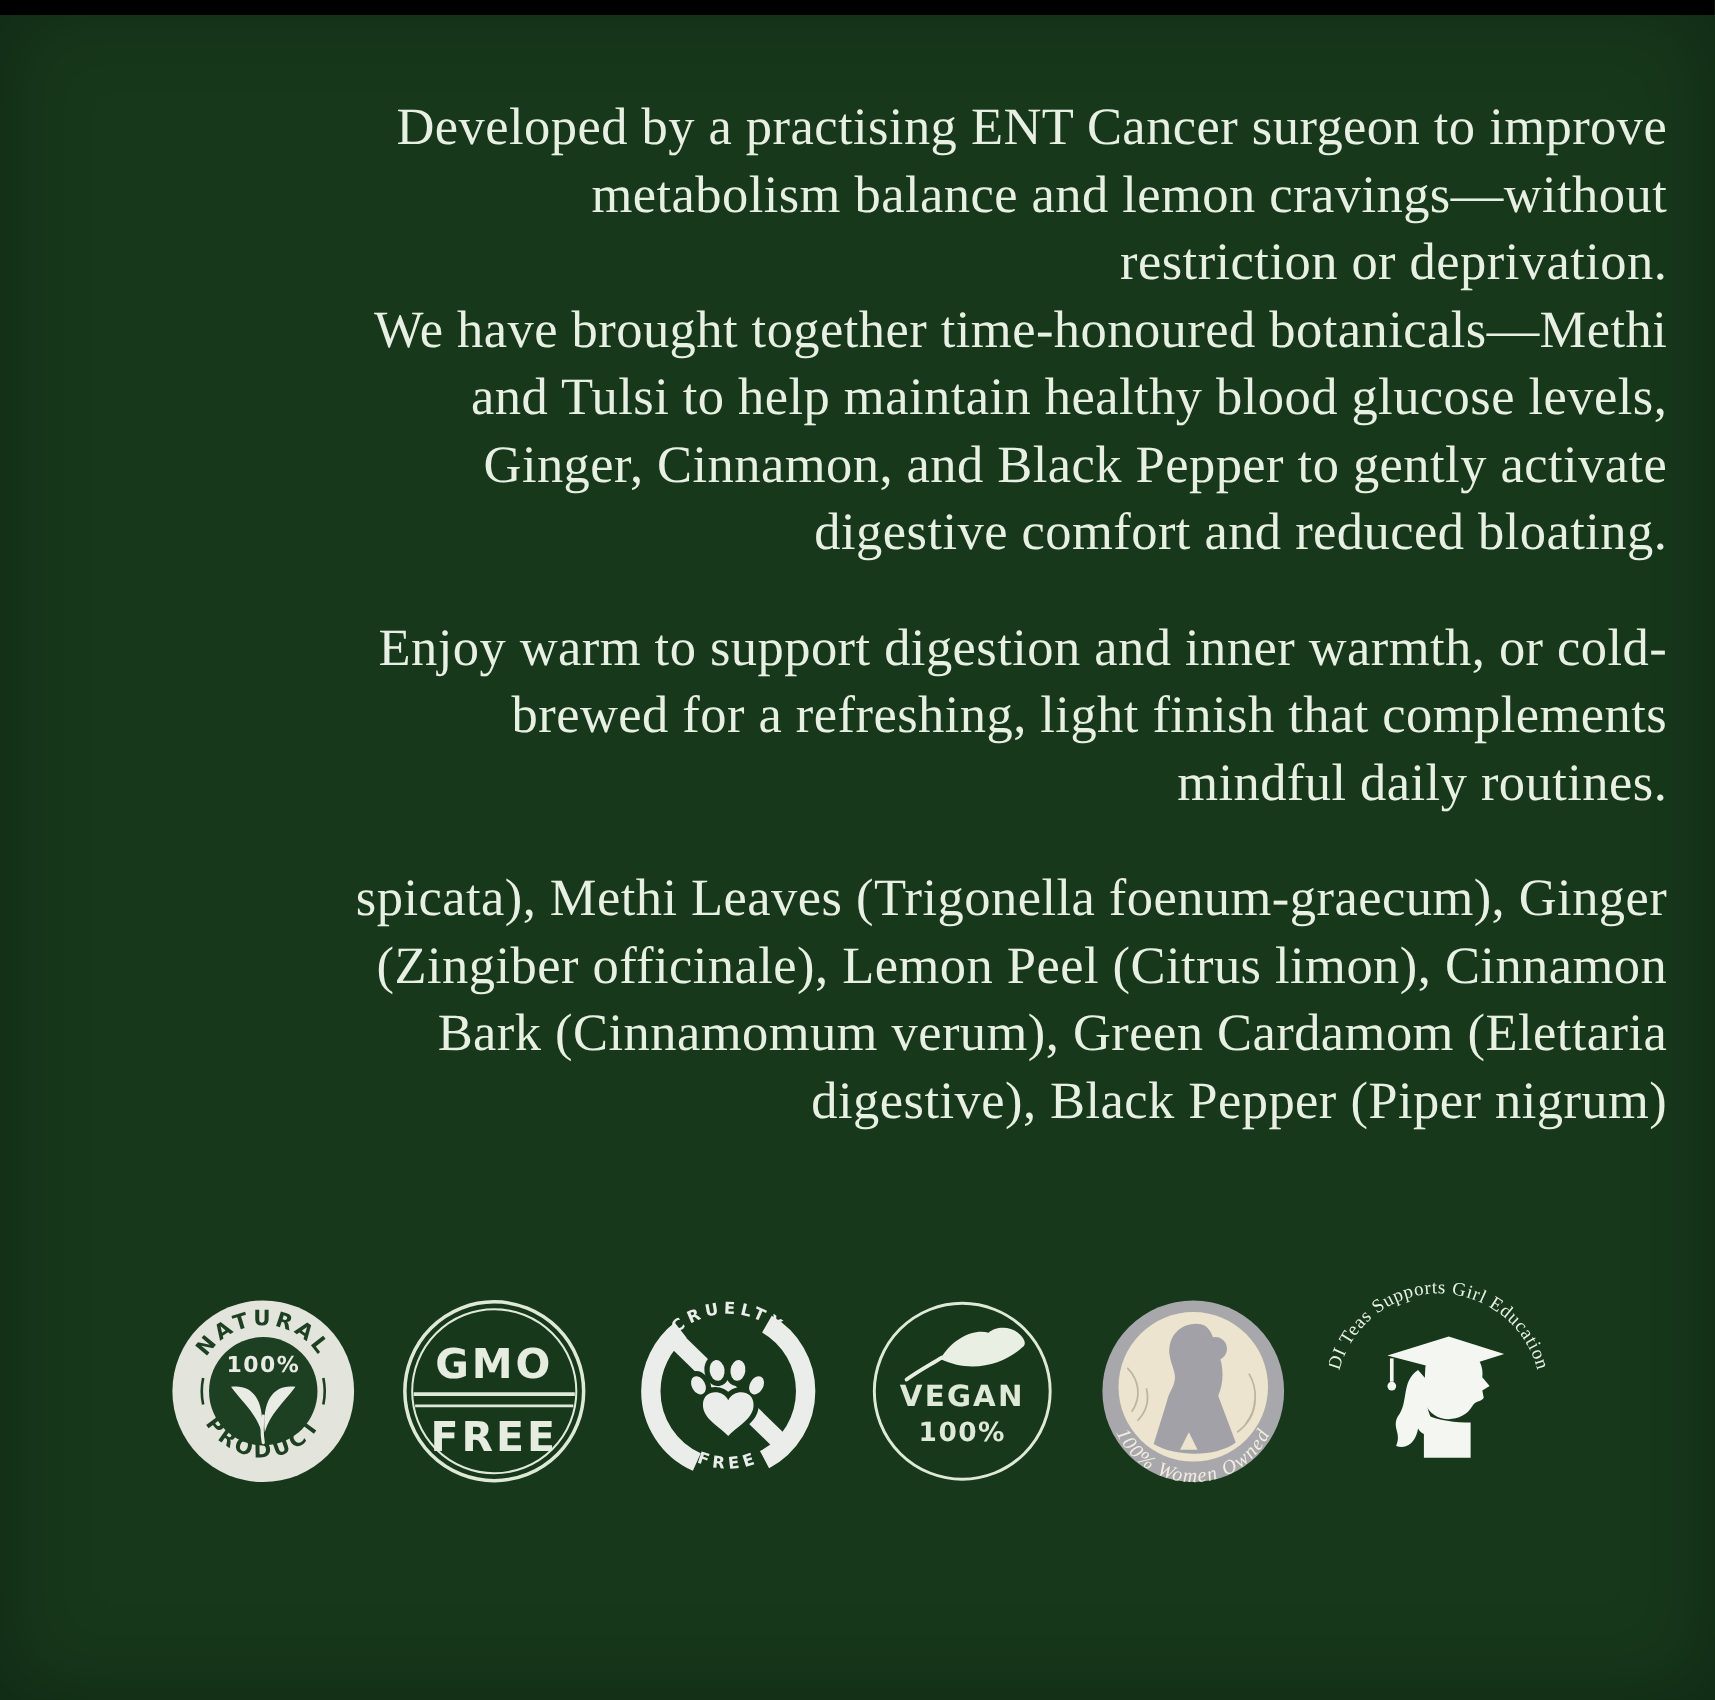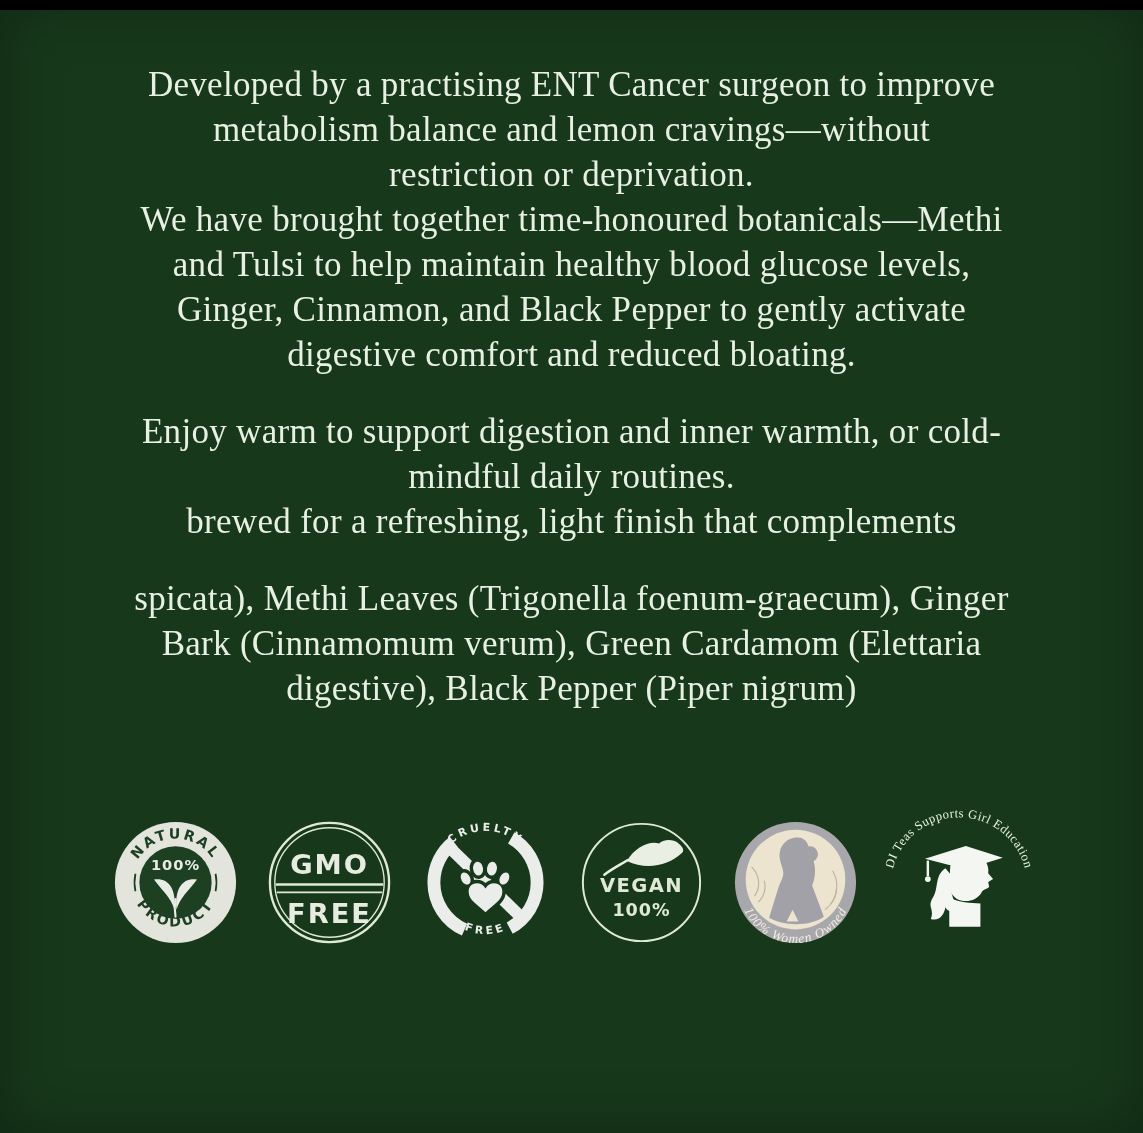--- a/index.html
+++ b/index.html
@@ -6,21 +6,21 @@
   body{
     width:1143px;height:1133px;
     background:#17381b;
     overflow:hidden;
     font-family:"Liberation Serif","DejaVu Serif",serif;
   }
   .page{width:1143px;height:1133px;position:relative;box-shadow:inset 0 0 60px rgba(0,0,0,.28);}
   .top-strip{width:100%;height:10px;background:#000;}
   .content{
     padding-top:52px;
-    text-align:center;
+    text-align:right;
     color:#e8f0e3;
   }
   .para{margin:0 auto;max-width:1080px;}
   .para + .para{margin-top:32px;}
   .line{
     font-size:35px;
     line-height:45px;
     letter-spacing:.3px;
     white-space:nowrap;
   }
@@ -55,26 +55,27 @@
       <div class="line">metabolism balance and lemon cravings—without</div>
       <div class="line">restriction or deprivation.</div>
       <div class="line">We have brought together time-honoured botanicals—Methi</div>
       <div class="line">and Tulsi to help maintain healthy blood glucose levels,</div>
       <div class="line">Ginger, Cinnamon, and Black Pepper to gently activate</div>
       <div class="line">digestive comfort and reduced bloating.</div>
     </section>
 
     <section class="para">
       <div class="line">Enjoy warm to support digestion and inner warmth, or cold-</div>
+      <div class="line">brewed for a refreshing, light finish that complements</div>
       <div class="line">mindful daily routines.</div>
-      <div class="line">brewed for a refreshing, light finish that complements</div>
     </section>
 
     <section class="para">
       <div class="line">spicata), Methi Leaves (Trigonella foenum-graecum), Ginger</div>
+      <div class="line">(Zingiber officinale), Lemon Peel (Citrus limon), Cinnamon</div>
       <div class="line">Bark (Cinnamomum verum), Green Cardamom (Elettaria</div>
       <div class="line">digestive), Black Pepper (Piper nigrum)</div>
     </section>
   </main>
 
   <footer class="badges">
 
     <svg class="badge" width="127" height="127" viewBox="-65 -65 130 130">
       <defs>
         <path id="arcNT" d="M -45 0 A 45 45 0 0 1 45 0"></path>

